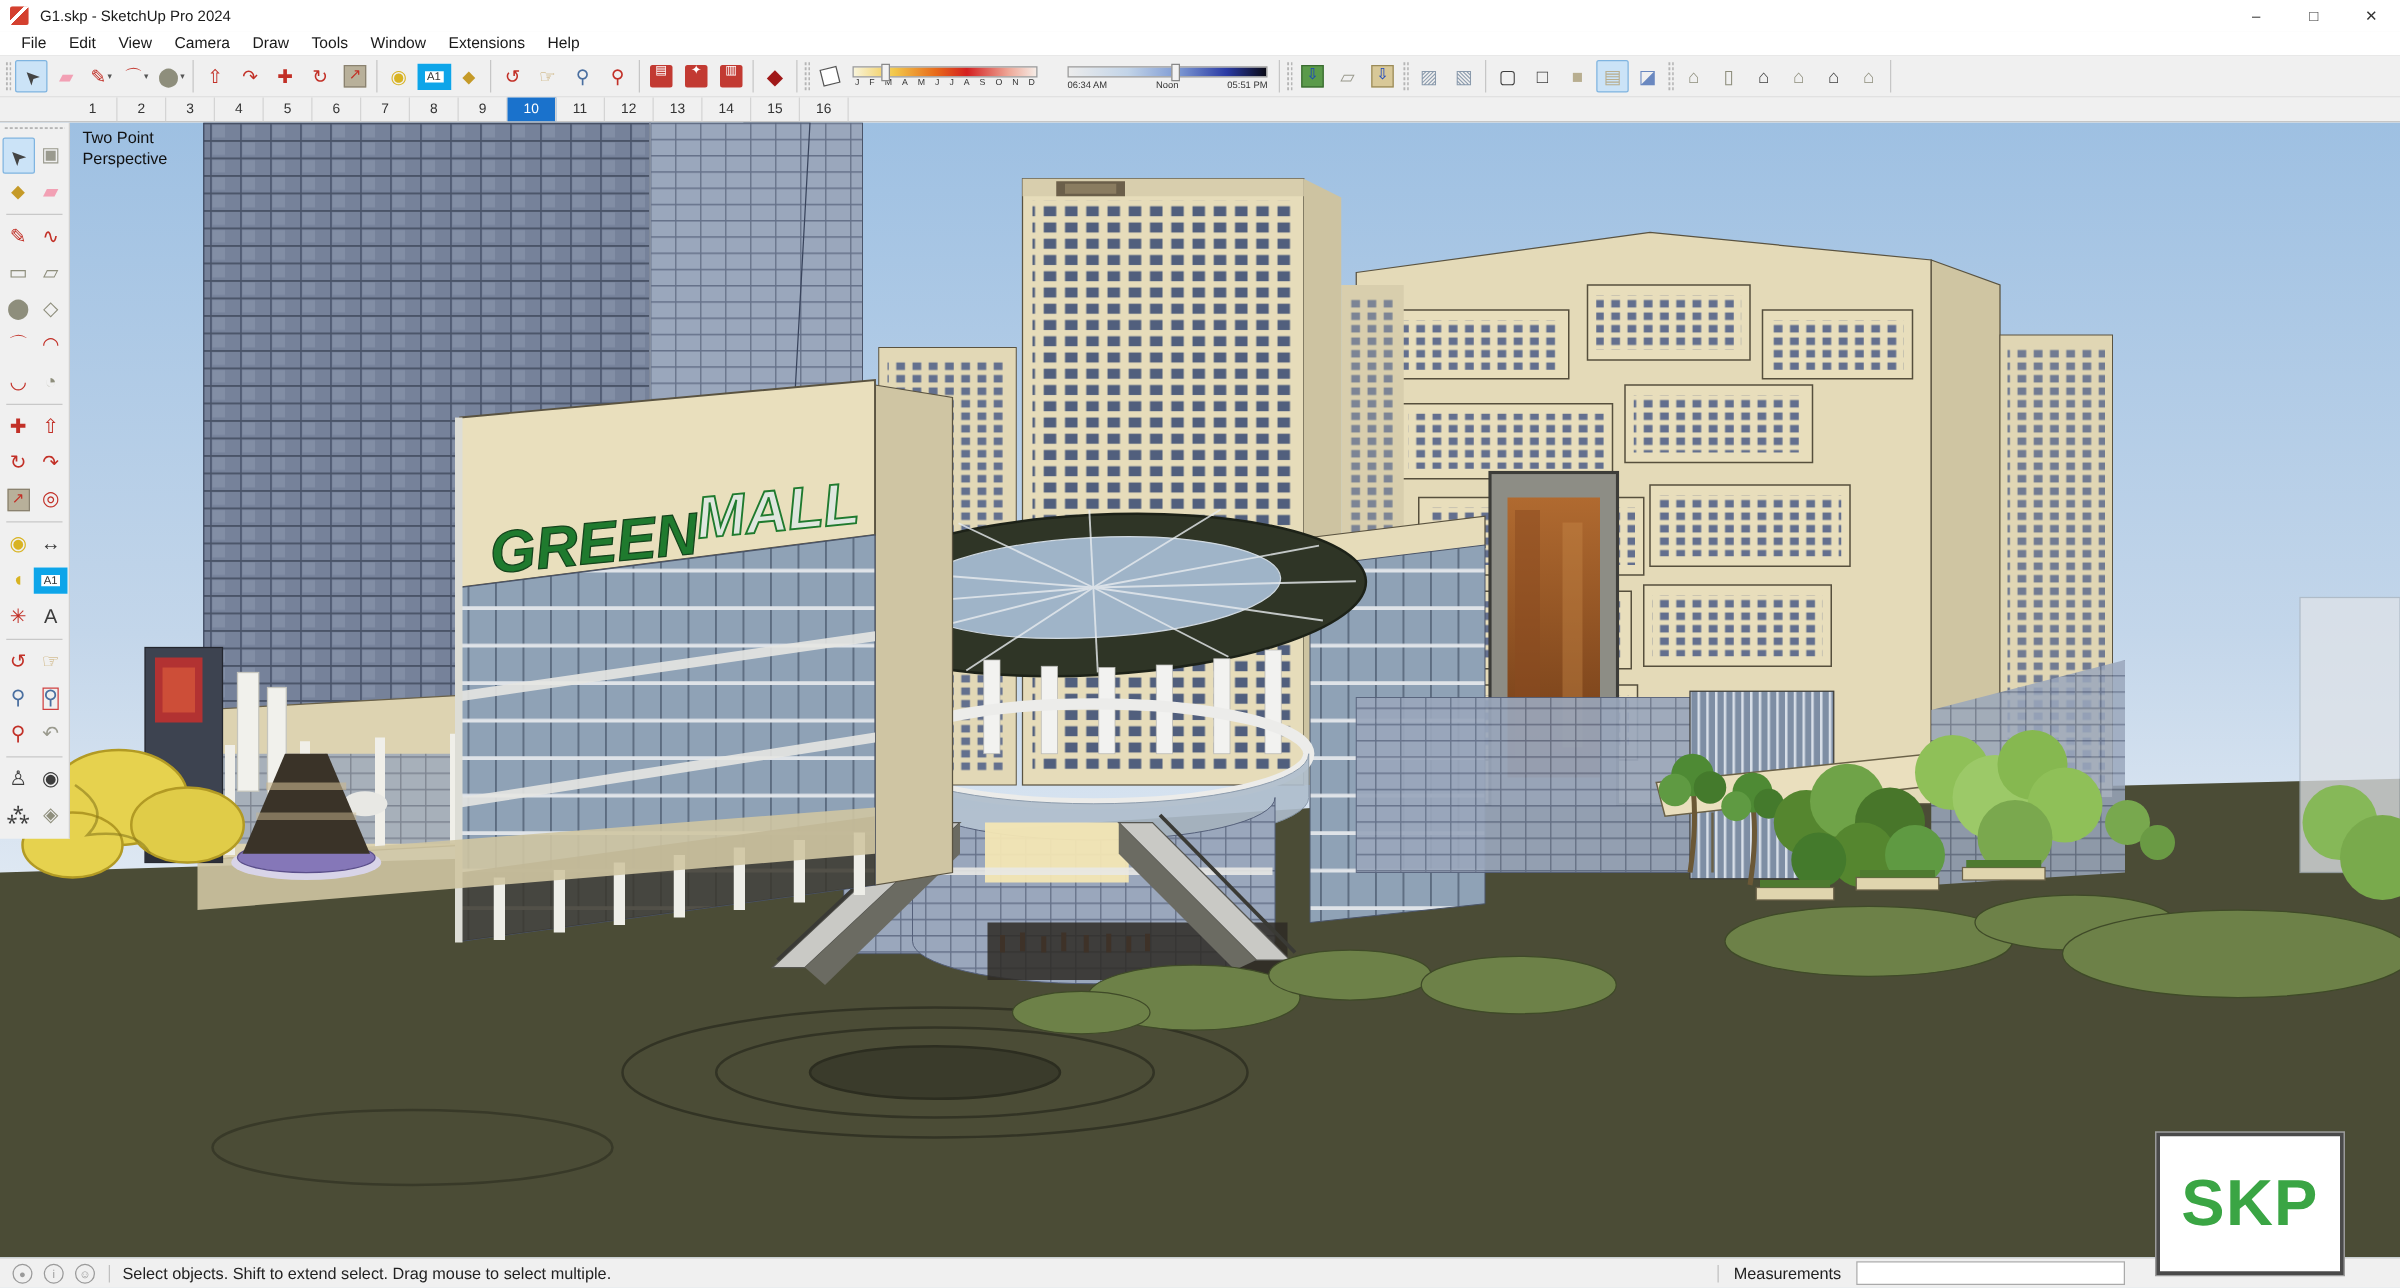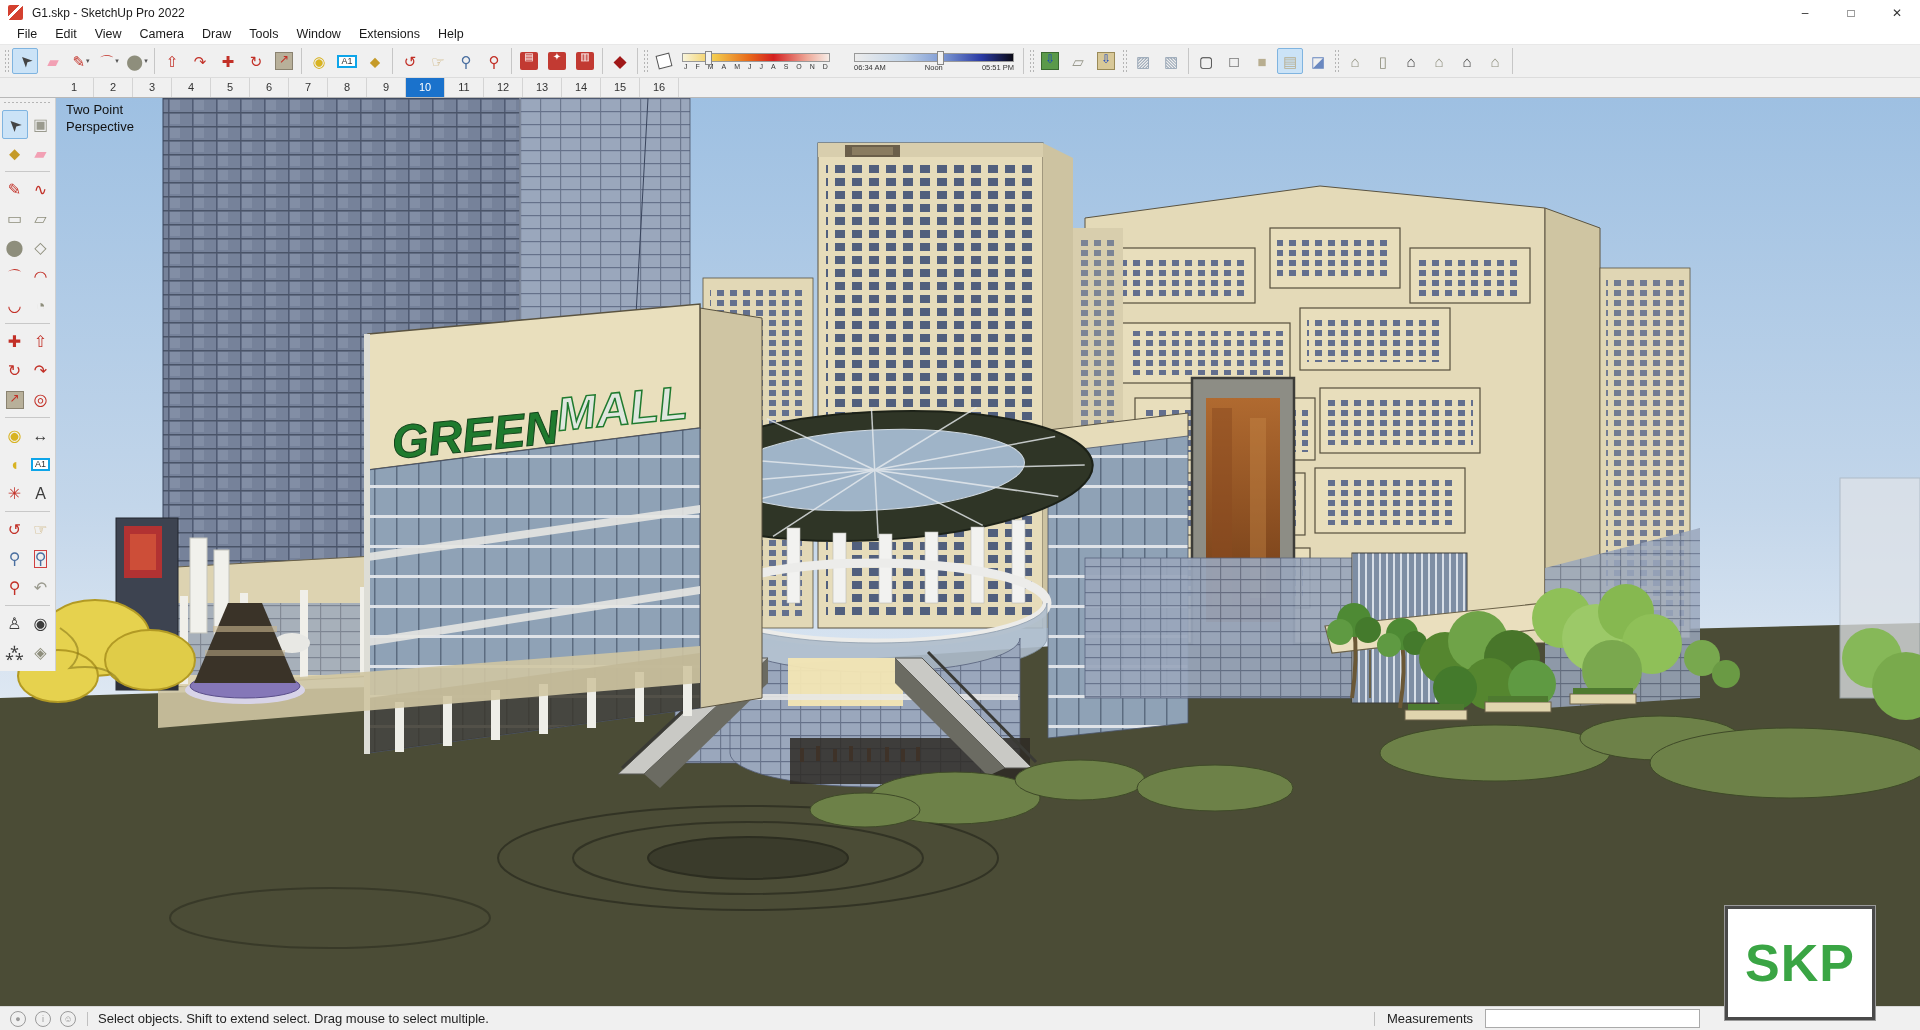--- a/index.html
+++ b/index.html
@@ -48,21 +48,21 @@
   .tanface { color:#b8ae90 !important; }
   .redbox { background:#c23a32; color:#fff !important; font-size:10px !important;
     width:18px; height:18px; line-height:18px; text-align:center; border-radius:2px; }
   .darkgem { color:#a01818 !important; font-size:17px !important; }
   .greenbox { background:#5a9a4a; color:#1845c0 !important; font-size:12px !important;
     width:18px; height:18px; line-height:17px; text-align:center; border:1px solid #3a6a30; }
   .tanbox { background:#d8c898; color:#1845c0 !important; font-size:12px !important;
     width:18px; height:18px; line-height:17px; text-align:center; border:1px solid #9a8a58; }
   .tilt { display:inline-block; transform:rotate(-14deg); background:#fff;
     border:1px solid #555; width:14px; height:14px; }
-  .boxed { border:2px solid #0ea5e9; font-size:9px !important; padding:0 2px; background:#fff;
+  .boxed { border:6px solid #0ea5e9; font-size:9px !important; padding:0 2px; background:#fff;
     color:#333 !important; line-height:12px; }
   .graybg { background:#b8b09a; width:18px; height:18px; line-height:18px; text-align:center;
     border:1px solid #8a8270; font-size:12px !important; }
   .redframe { border:1.5px solid #d04040; line-height:1; }
 
   
   .shadow-sliders { display:flex; gap:24px; align-items:flex-start; padding:2px 6px 0 4px; }
   .sldr { position:relative; }
   .sldr .track { height:9px; border:1px solid #999; position:relative; }
   .sldr.date .track { width:148px;
@@ -123,21 +123,21 @@
   #meas-input { width:215px; height:19px; border:1px solid #aaa; background:#fff; font-size:12px;
     padding:0 4px; font-family:"Liberation Sans", sans-serif; }
 </style>
 </head>
 <body>
 
 <div id="app">
 
   <div id="titlebar">
     <div id="app-icon"></div>
-    <span id="win-title">G1.skp - SketchUp Pro 2022</span>
+    <span id="win-title">G1.skp - SketchUp Pro 2024</span>
     <div id="win-controls">
       <div class="winbtn">–</div>
       <div class="winbtn">□</div>
       <div class="winbtn">✕</div>
     </div>
   </div>
 
   <div id="menubar">
       <span class="menu-item">File</span>
       <span class="menu-item">Edit</span>

